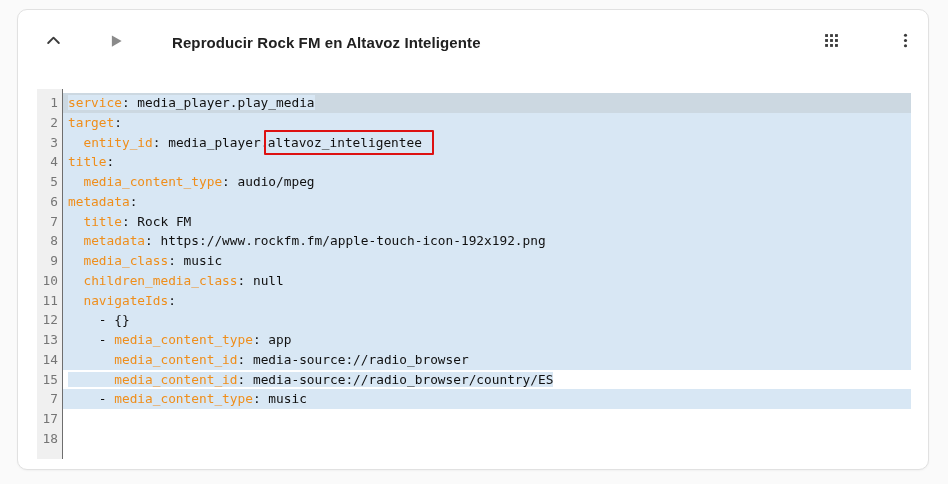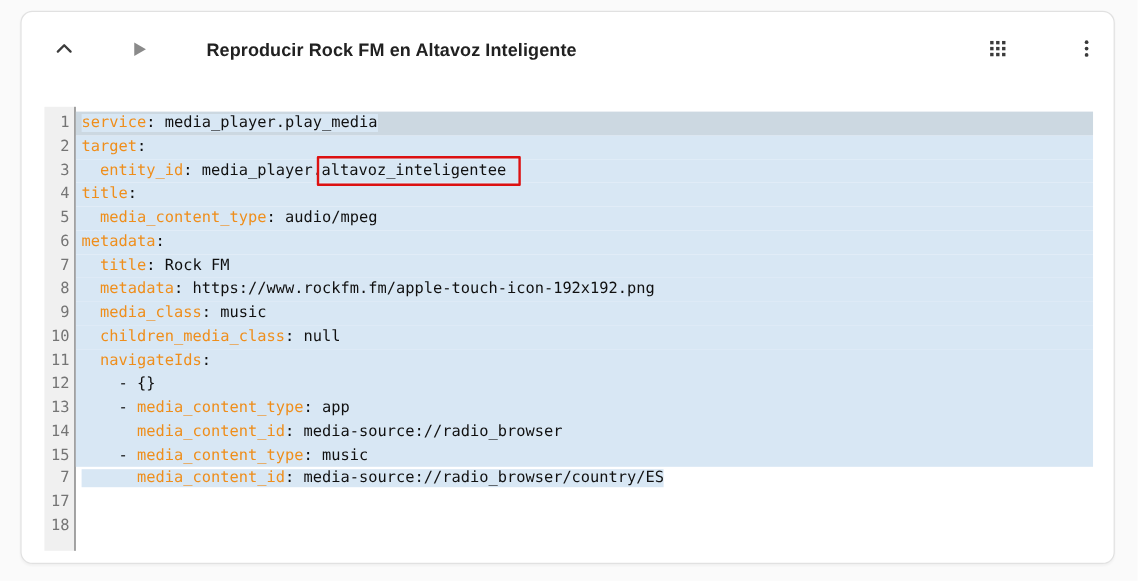--- a/index.html
+++ b/index.html
@@ -161,18 +161,18 @@
         <div class="line sel-full"><span class="line-text"><span class="tok-plain">  </span><span class="tok-key">media_content_type</span><span class="tok-plain">: audio/mpeg</span></span></div>
         <div class="line sel-full"><span class="line-text"><span class="tok-key">metadata</span><span class="tok-plain">:</span></span></div>
         <div class="line sel-full"><span class="line-text"><span class="tok-plain">  </span><span class="tok-key">title</span><span class="tok-plain">: Rock FM</span></span></div>
         <div class="line sel-full"><span class="line-text"><span class="tok-plain">  </span><span class="tok-key">metadata</span><span class="tok-plain">: https://www.rockfm.fm/apple-touch-icon-192x192.png</span></span></div>
         <div class="line sel-full"><span class="line-text"><span class="tok-plain">  </span><span class="tok-key">media_class</span><span class="tok-plain">: music</span></span></div>
         <div class="line sel-full"><span class="line-text"><span class="tok-plain">  </span><span class="tok-key">children_media_class</span><span class="tok-plain">: null</span></span></div>
         <div class="line sel-full"><span class="line-text"><span class="tok-plain">  </span><span class="tok-key">navigateIds</span><span class="tok-plain">:</span></span></div>
         <div class="line sel-full"><span class="line-text"><span class="tok-plain">    - {}</span></span></div>
         <div class="line sel-full"><span class="line-text"><span class="tok-plain">    - </span><span class="tok-key">media_content_type</span><span class="tok-plain">: app</span></span></div>
         <div class="line sel-full"><span class="line-text"><span class="tok-plain">      </span><span class="tok-key">media_content_id</span><span class="tok-plain">: media-source://radio_browser</span></span></div>
+        <div class="line sel-text"><span class="line-text"><span class="tok-plain">      </span><span class="tok-key">media_content_id</span><span class="tok-plain">: media-source://radio_browser/country/ES</span></span></div>
         <div class="line sel-full"><span class="line-text"><span class="tok-plain">    - </span><span class="tok-key">media_content_type</span><span class="tok-plain">: music</span></span></div>
-        <div class="line sel-text"><span class="line-text"><span class="tok-plain">      </span><span class="tok-key">media_content_id</span><span class="tok-plain">: media-source://radio_browser/country/ES</span></span></div>
         <div class="line sel-none"><span class="line-text"></span></div>
       </div>
   </div>
 </div>
 
 </body></html>

